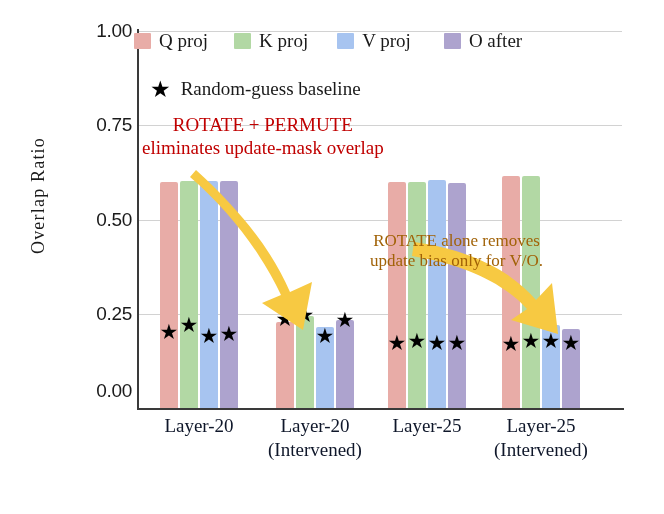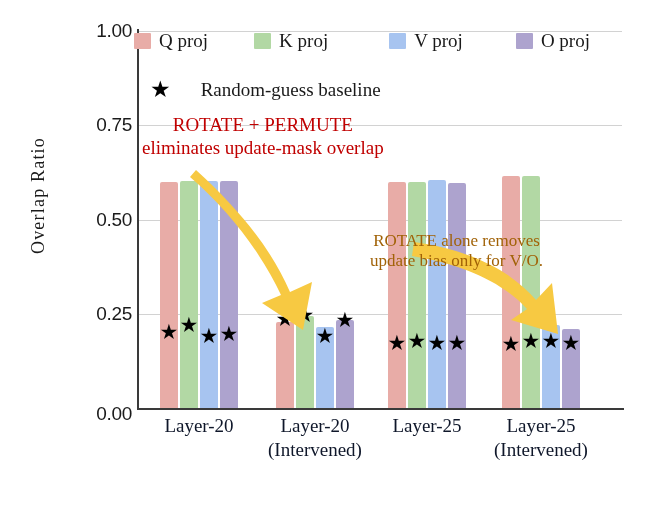--- a/index.html
+++ b/index.html
@@ -110,22 +110,21 @@
     font-size: 19px;
     color: #0f172a;
     line-height: 1.28;
   }
   .xcat .l2 { display: block; }
 
   
   .legend-row {
     position: absolute;
     display: flex;
-    align-items: center;
-    gap: 20px;
+    align-items: flex-start;
   }
   .legend-item {
     display: flex;
     align-items: center;
   }
   .legend-swatch {
     width: 17px;
     height: 16px;
     border-radius: 1px;
     margin-right: 8px;
@@ -187,21 +186,21 @@
   <div class="gridline" style="top:314px"></div>
 
   <div class="axis-line-y"></div>
   <div class="axis-line-x"></div>
 
   <div id="ytick-wrap">
     <div class="ytick" style="top:20px">1.00</div>
     <div class="ytick" style="top:114px">0.75</div>
     <div class="ytick" style="top:209px">0.50</div>
     <div class="ytick" style="top:303px">0.25</div>
-    <div class="ytick" style="top:403px">0.00</div>
+    <div class="ytick" style="top:380px">0.00</div>
   </div>
 
   <div class="ylabel">Overlap Ratio</div>
 
   <div class="plot-area" id="bars-layer">
       <div class="bar" title="Q proj Layer-20: 0.6" style="left: 23px; width: 18px; height: 226.2px; background: rgb(232, 172, 167);"></div>
       <div class="bar" title="K proj Layer-20: 0.602" style="left: 43px; width: 18px; height: 226.954px; background: rgb(178, 216, 164);"></div>
       <div class="bar" title="V proj Layer-20: 0.602" style="left: 63px; width: 18px; height: 226.954px; background: rgb(167, 196, 240);"></div>
       <div class="bar" title="O proj Layer-20: 0.602" style="left: 83px; width: 18px; height: 226.954px; background: rgb(173, 163, 206);"></div>
       <div class="bar" title="Q proj Layer-20 (Intervened): 0.228" style="left: 139px; width: 18px; height: 85.956px; background: rgb(232, 172, 167);"></div>
@@ -253,31 +252,31 @@
                L 527 309
                C 503 283, 466 265, 412 256 Z" fill="#f7c942"></path>
     </g>
   </svg>
 
   <div class="legend-row" style="left:134px; top:30px;">
     <div class="legend-item" style="margin-right:26px">
       <span class="legend-swatch" style="background: rgb(232, 172, 167);"></span>
       <span class="legend-text">Q proj</span>
     </div>
-    <div class="legend-item" style="margin-right:41px">
+    <div class="legend-item" style="margin-right:29px">
       <span class="legend-swatch" style="background: rgb(178, 216, 164);"></span>
       <span class="legend-text">K proj</span>
     </div>
     <div class="legend-item" style="margin-right:33px">
       <span class="legend-swatch" style="background: rgb(167, 196, 240);"></span>
       <span class="legend-text">V proj</span>
     </div>
     <div class="legend-item">
       <span class="legend-swatch" style="background: rgb(173, 163, 206);"></span>
-      <span class="legend-text">O proj</span>
+      <span class="legend-text">O after</span>
     </div>
   </div>
 
   <div class="legend-row" style="left:150px; top:78px;">
     <span class="legend-star">★</span>
     <span class="legend-text">Random-guess baseline</span>
   </div>
 
   <div class="annot" id="annot-1" style="color: rgb(192, 0, 0);">
     <span>ROTATE + PERMUTE</span><br>

